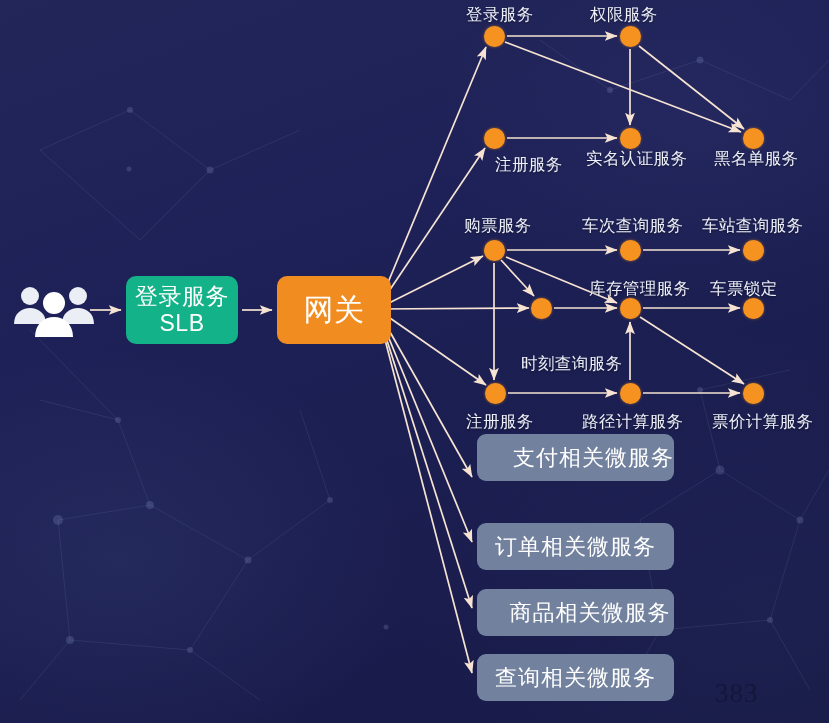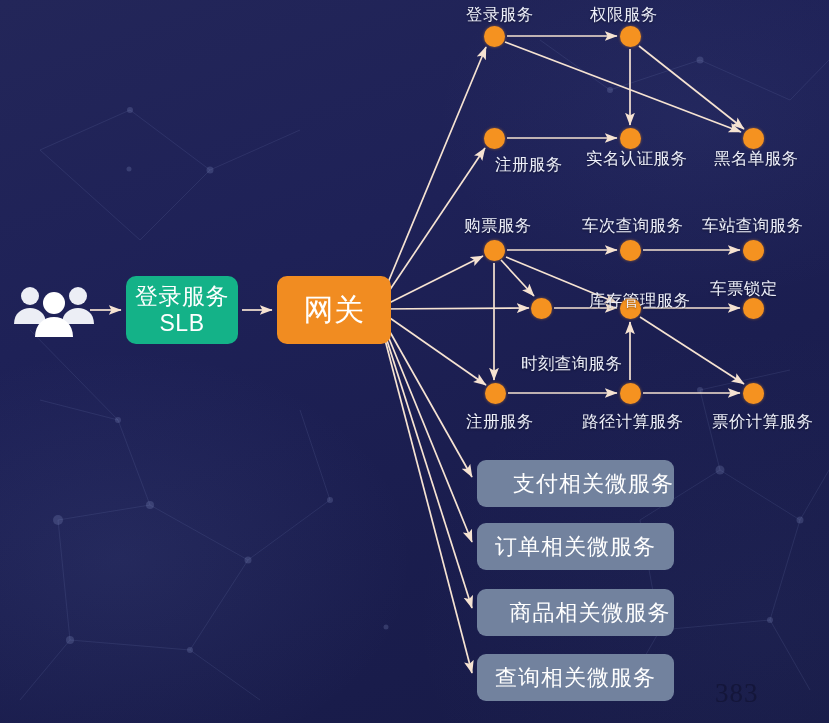--- a/index.html
+++ b/index.html
@@ -244,33 +244,33 @@
       <div class="node-label" style="left: 714px; top: 148px;">黑名单服务</div>
       <div class="node" style="left: 494px; top: 250px;"></div>
       <div class="node-label" style="left: 464px; top: 215px;">购票服务</div>
       <div class="node" style="left: 630px; top: 250px;"></div>
       <div class="node-label" style="left: 582px; top: 215px; text-align: center;">车次查询服务</div>
       <div class="node" style="left: 753px; top: 250px;"></div>
       <div class="node-label" style="left: 702px; top: 215px;">车站查询服务</div>
       <div class="node" style="left: 541px; top: 308px;"></div>
       <div class="node-label" style="left: 521px; top: 324px; margin-top: 29px;">时刻查询服务</div>
       <div class="node" style="left: 630px; top: 308px;"></div>
-      <div class="node-label" style="left: 589px; top: 290px; font-family: Liberation Mono, monospace;">库存管理服务</div>
+      <div class="node-label" style="left: 589px; top: 278px; font-family: Liberation Mono, monospace;">库存管理服务</div>
       <div class="node" style="left: 753px; top: 308px;"></div>
       <div class="node-label" style="left: 710px; top: 278px;">车票锁定</div>
       <div class="node" style="left: 495px; top: 393px;"></div>
       <div class="node-label" style="left: 466px; top: 411px;">注册服务</div>
       <div class="node" style="left: 630px; top: 393px;"></div>
       <div class="node-label" style="left: 582px; top: 411px;">路径计算服务</div>
       <div class="node" style="left: 753px; top: 393px;"></div>
       <div class="node-label" style="left: 712px; top: 411px;">票价计算服务</div>
     </div>
 
   <div id="groups-layer">
-      <div class="group-box" style="top: 460px; padding-left: 36px;">支付相关微服务</div>
+      <div class="group-box" style="top: 434px; padding-left: 36px;">支付相关微服务</div>
       <div class="group-box" style="top: 523px;">订单相关微服务</div>
       <div class="group-box" style="top: 589px; padding-left: 29px;">商品相关微服务</div>
       <div class="group-box" style="top: 654px;">查询相关微服务</div>
     </div>
 
   <div id="page-number">383</div>
 
 </div>
 
 </body></html>

